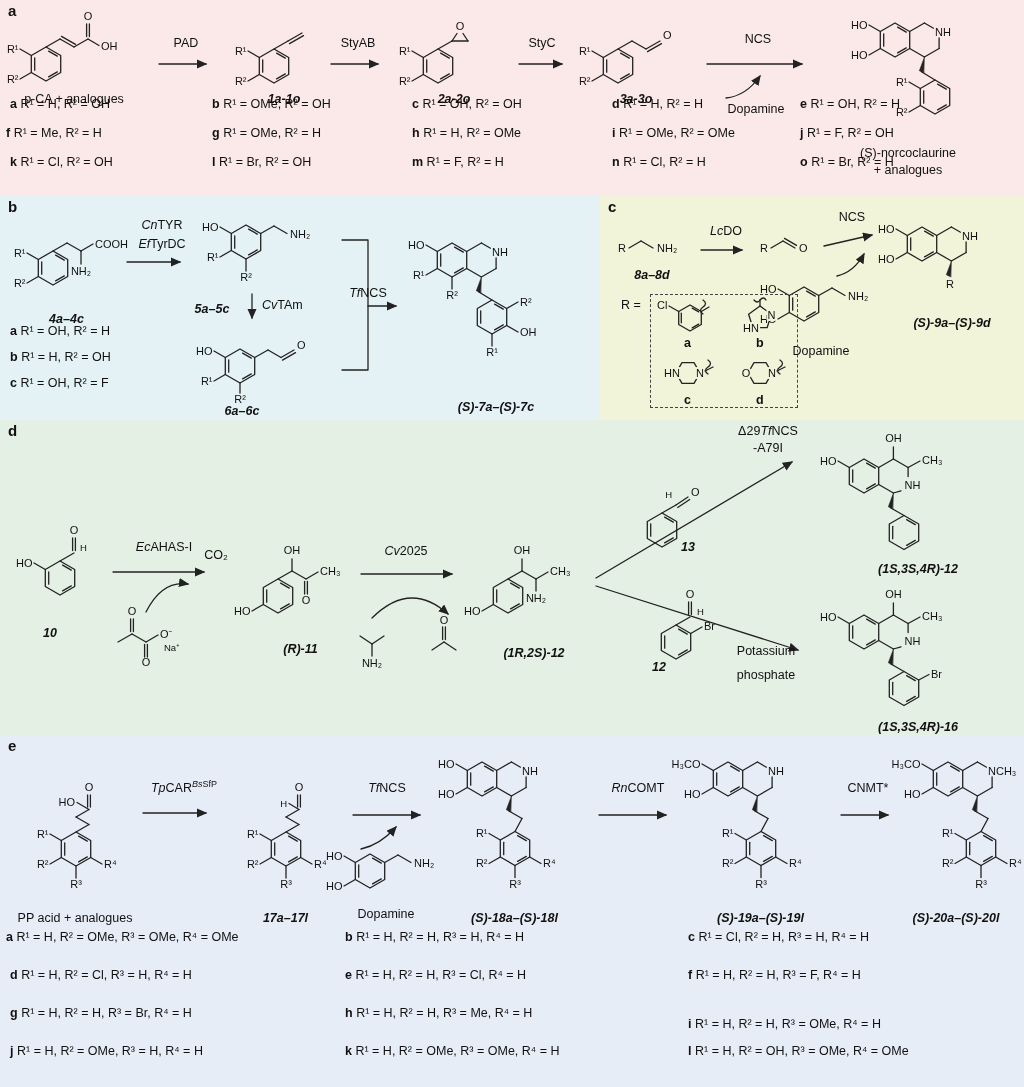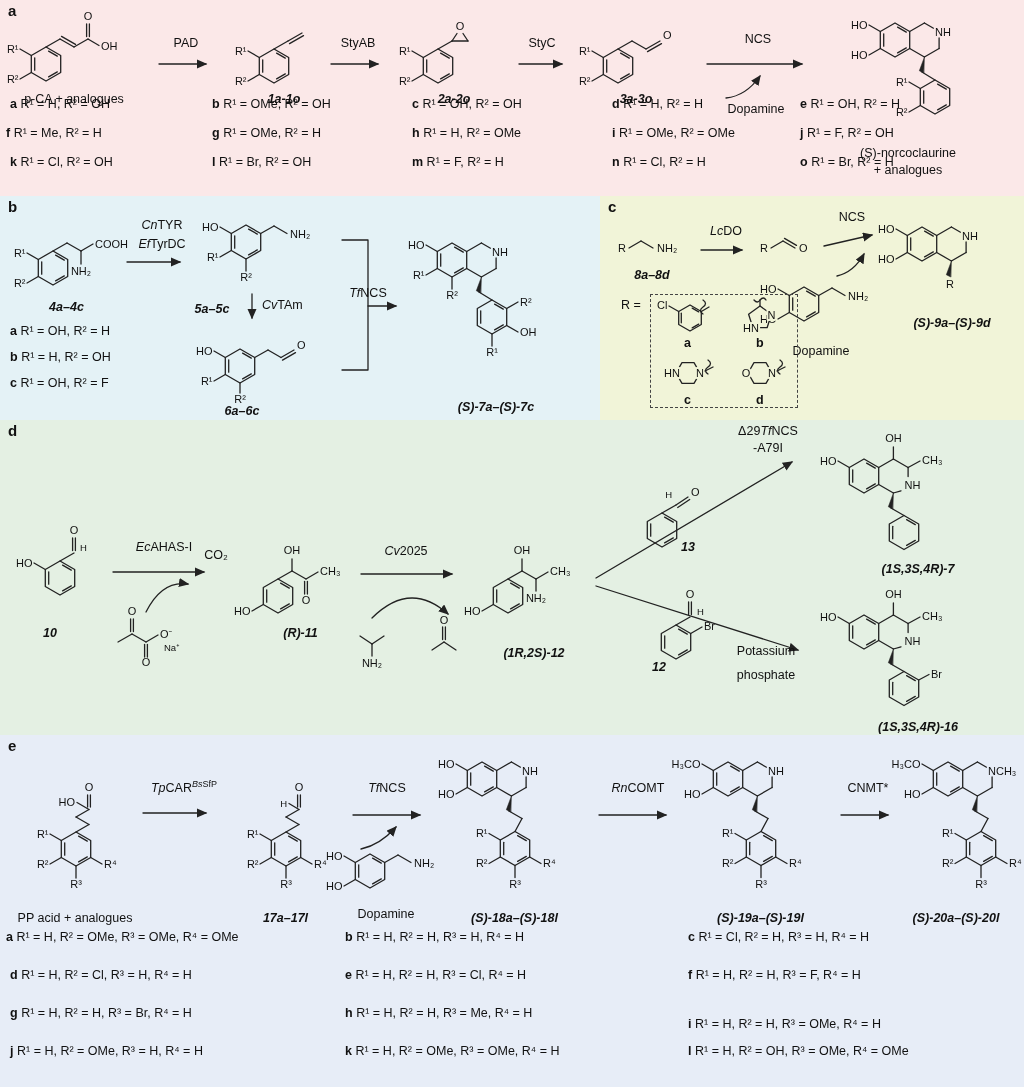--- a/index.html
+++ b/index.html
@@ -191,21 +191,21 @@
         <text x="17.5" y="46.5" text-anchor="end">R¹</text>
     <line x1="30.3" y1="66.5" x2="19" y2="73"></line>
         <text x="17.5" y="76.5" text-anchor="end">R²</text>
     <line x1="45" y1="41" x2="59" y2="33"></line>
     <line x1="59" y1="33" x2="73" y2="41"></line>
     <line x1="73" y1="41" x2="85" y2="34"></line>
         <text x="87" y="37.5">COOH</text>
     <line x1="73" y1="41" x2="73" y2="54"></line>
         <text x="73" y="65" text-anchor="middle">NH₂</text>
   </svg>
-  <div class="cap b" style="left:14px;top:104px;width:105px">4a–4c</div>
+  <div class="cap b" style="left:14px;top:116px;width:105px">4a–4c</div>
 
   <div class="sub" style="left:10px;top:128px"><span class="sid">a</span> <span>R¹ = OH, R² = H</span></div>
   <div class="sub" style="left:10px;top:154px"><span class="sid">b</span> <span>R¹ = H, R² = OH</span></div>
   <div class="sub" style="left:10px;top:180px"><span class="sid">c</span> <span>R¹ = OH, R² = F</span></div>
 
   <div class="enz" style="left:124px;top:22px;width:76px"><i>Cn</i><span>TYR</span></div>
   <div class="enz" style="left:120px;top:41px;width:84px"><i>Ef</i><span>TyrDC</span></div>
   <svg class="cs" style="left:126px;top:60px" width="62" height="12">
         <line x1="1" y1="6" x2="54" y2="6" marker-end="url(#ah)"></line>
       </svg>
@@ -429,21 +429,21 @@
     <line x1="40" y1="47" x2="54" y2="39"></line>
     <line x1="54" y1="39" x2="54" y2="27"></line>
         <text x="54" y="22" text-anchor="middle">OH</text>
     <line x1="54" y1="39" x2="68" y2="47"></line>
     <line x1="66.6" y1="49.5" x2="66.6" y2="62"></line>
         <line x1="69.4" y1="49.5" x2="69.4" y2="62"></line>
     <text x="68" y="72" text-anchor="middle">O</text>
     <line x1="68" y1="47" x2="80" y2="40"></line>
         <text x="82" y="43">CH₃</text>
   </svg>
-  <div class="cap b" style="left:248px;top:206px;width:105px">(R)-11</div>
+  <div class="cap b" style="left:248px;top:222px;width:105px">(R)-11</div>
 
   <div class="enz" style="left:356px;top:124px;width:100px"><i>Cv</i><span>2025</span></div>
   <svg class="cs" style="left:360px;top:148px" width="100" height="12">
         <line x1="1" y1="6" x2="92" y2="6" marker-end="url(#ah)"></line>
       </svg>
   <svg class="cs" style="left:364px;top:154px" width="92" height="50">
         <path d="M8,44 Q46,6 84,40" marker-end="url(#ah)"></path>
       </svg>
   <svg class="cs" style="left:350px;top:198px" width="58" height="54">
     <line x1="10" y1="18" x2="22" y2="26"></line>
@@ -503,21 +503,21 @@
     <line x1="96.1" y1="47.5" x2="96.1" y2="56.5"></line>
     <text x="92.5" y="68.5" class="hal">NH</text>
     <line x1="89" y1="70.8" x2="81.4" y2="73"></line>
     <line x1="81.4" y1="73" x2="66.7" y2="64.5"></line>
     <line x1="37.3" y1="47.5" x2="26" y2="41"></line>
         <text x="24.5" y="44.5" text-anchor="end">HO</text>
     <polygon class="wd" points="81.4,73 76.3,86.8 80.7,88.9"></polygon>
     <line x1="78.5" y1="87.8" x2="92" y2="95.5"></line>
     <use href="#bz17" x="92" y="112.5"></use>
   </svg>
-  <div class="cap b" style="left:826px;top:142px;width:184px">(1S,3S,4R)-7</div>
+  <div class="cap b" style="left:826px;top:142px;width:184px">(1S,3S,4R)-12</div>
 
   <svg class="cs" style="left:634px;top:156px" width="100" height="100">
     <use href="#bz17" x="42" y="66"></use>
     <line x1="42" y1="49" x2="56" y2="41"></line>
     <line x1="54.6" y1="38.5" x2="54.6" y2="26"></line>
         <line x1="57.4" y1="38.5" x2="57.4" y2="26"></line>
     <text x="56" y="22" text-anchor="middle">O</text>
     <text x="63" y="39" class="sm">H</text>
     <line x1="56.7" y1="57.5" x2="68" y2="51"></line>
         <text x="70" y="54">Br</text>

